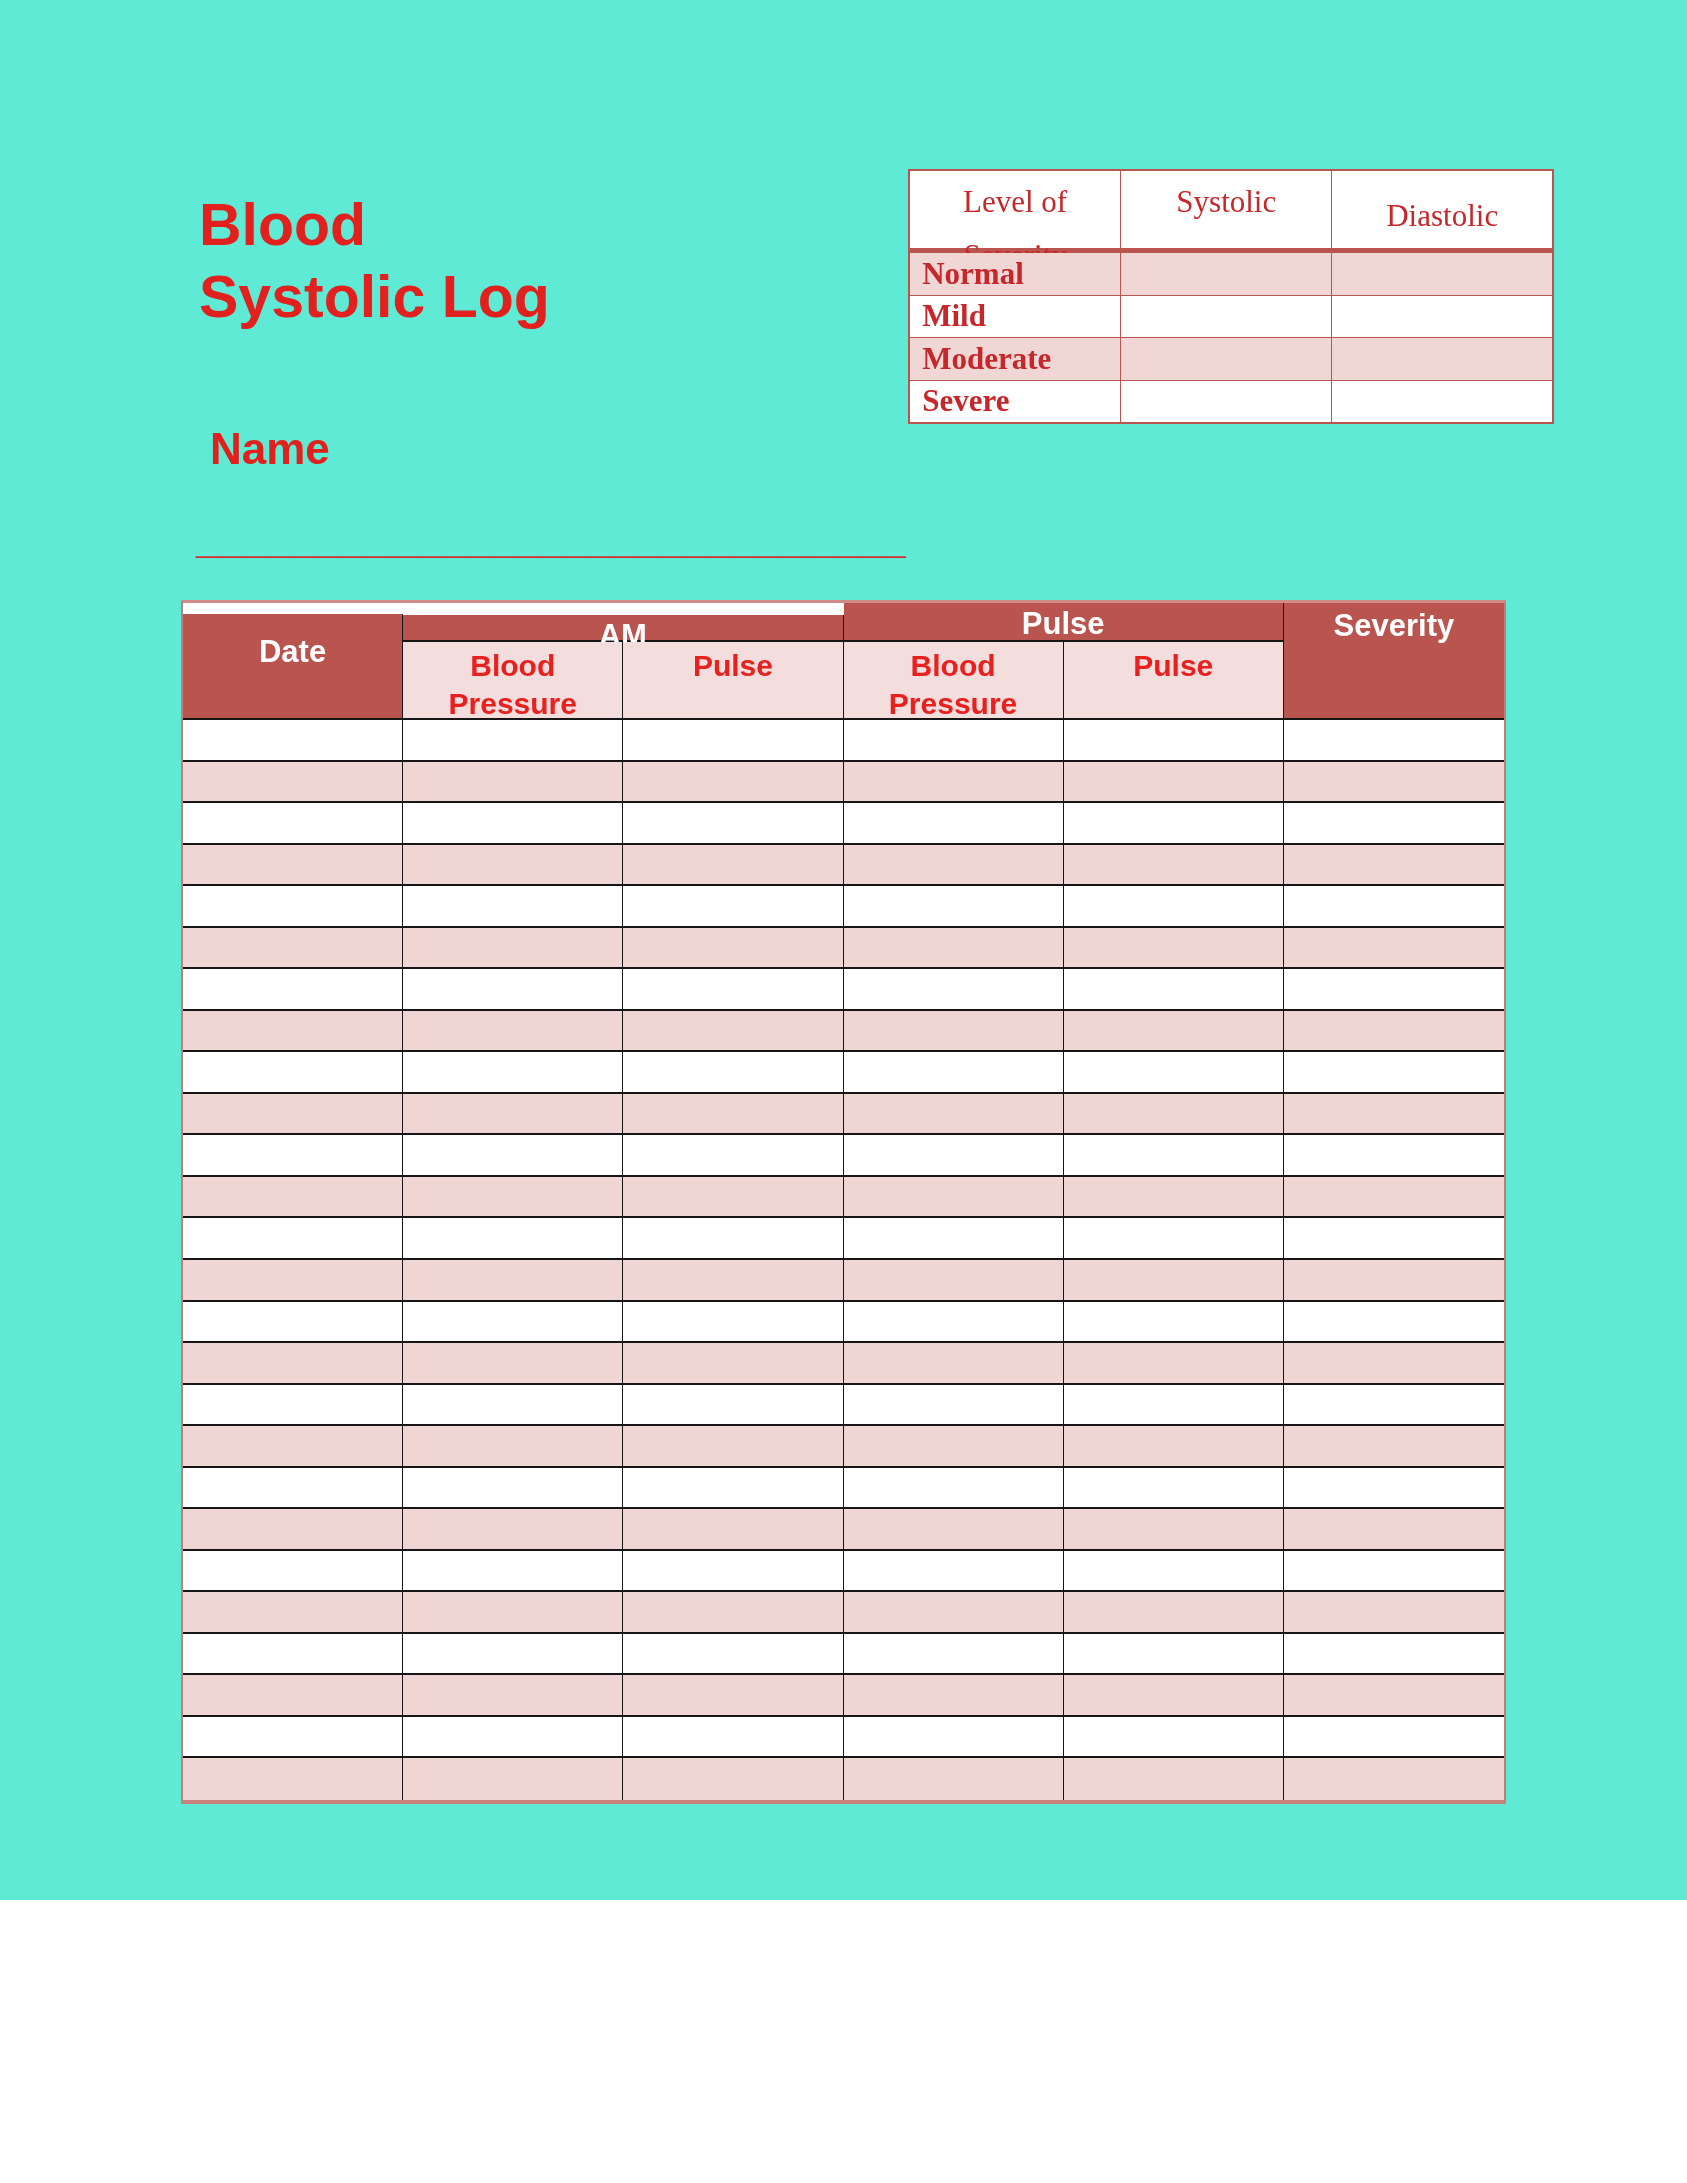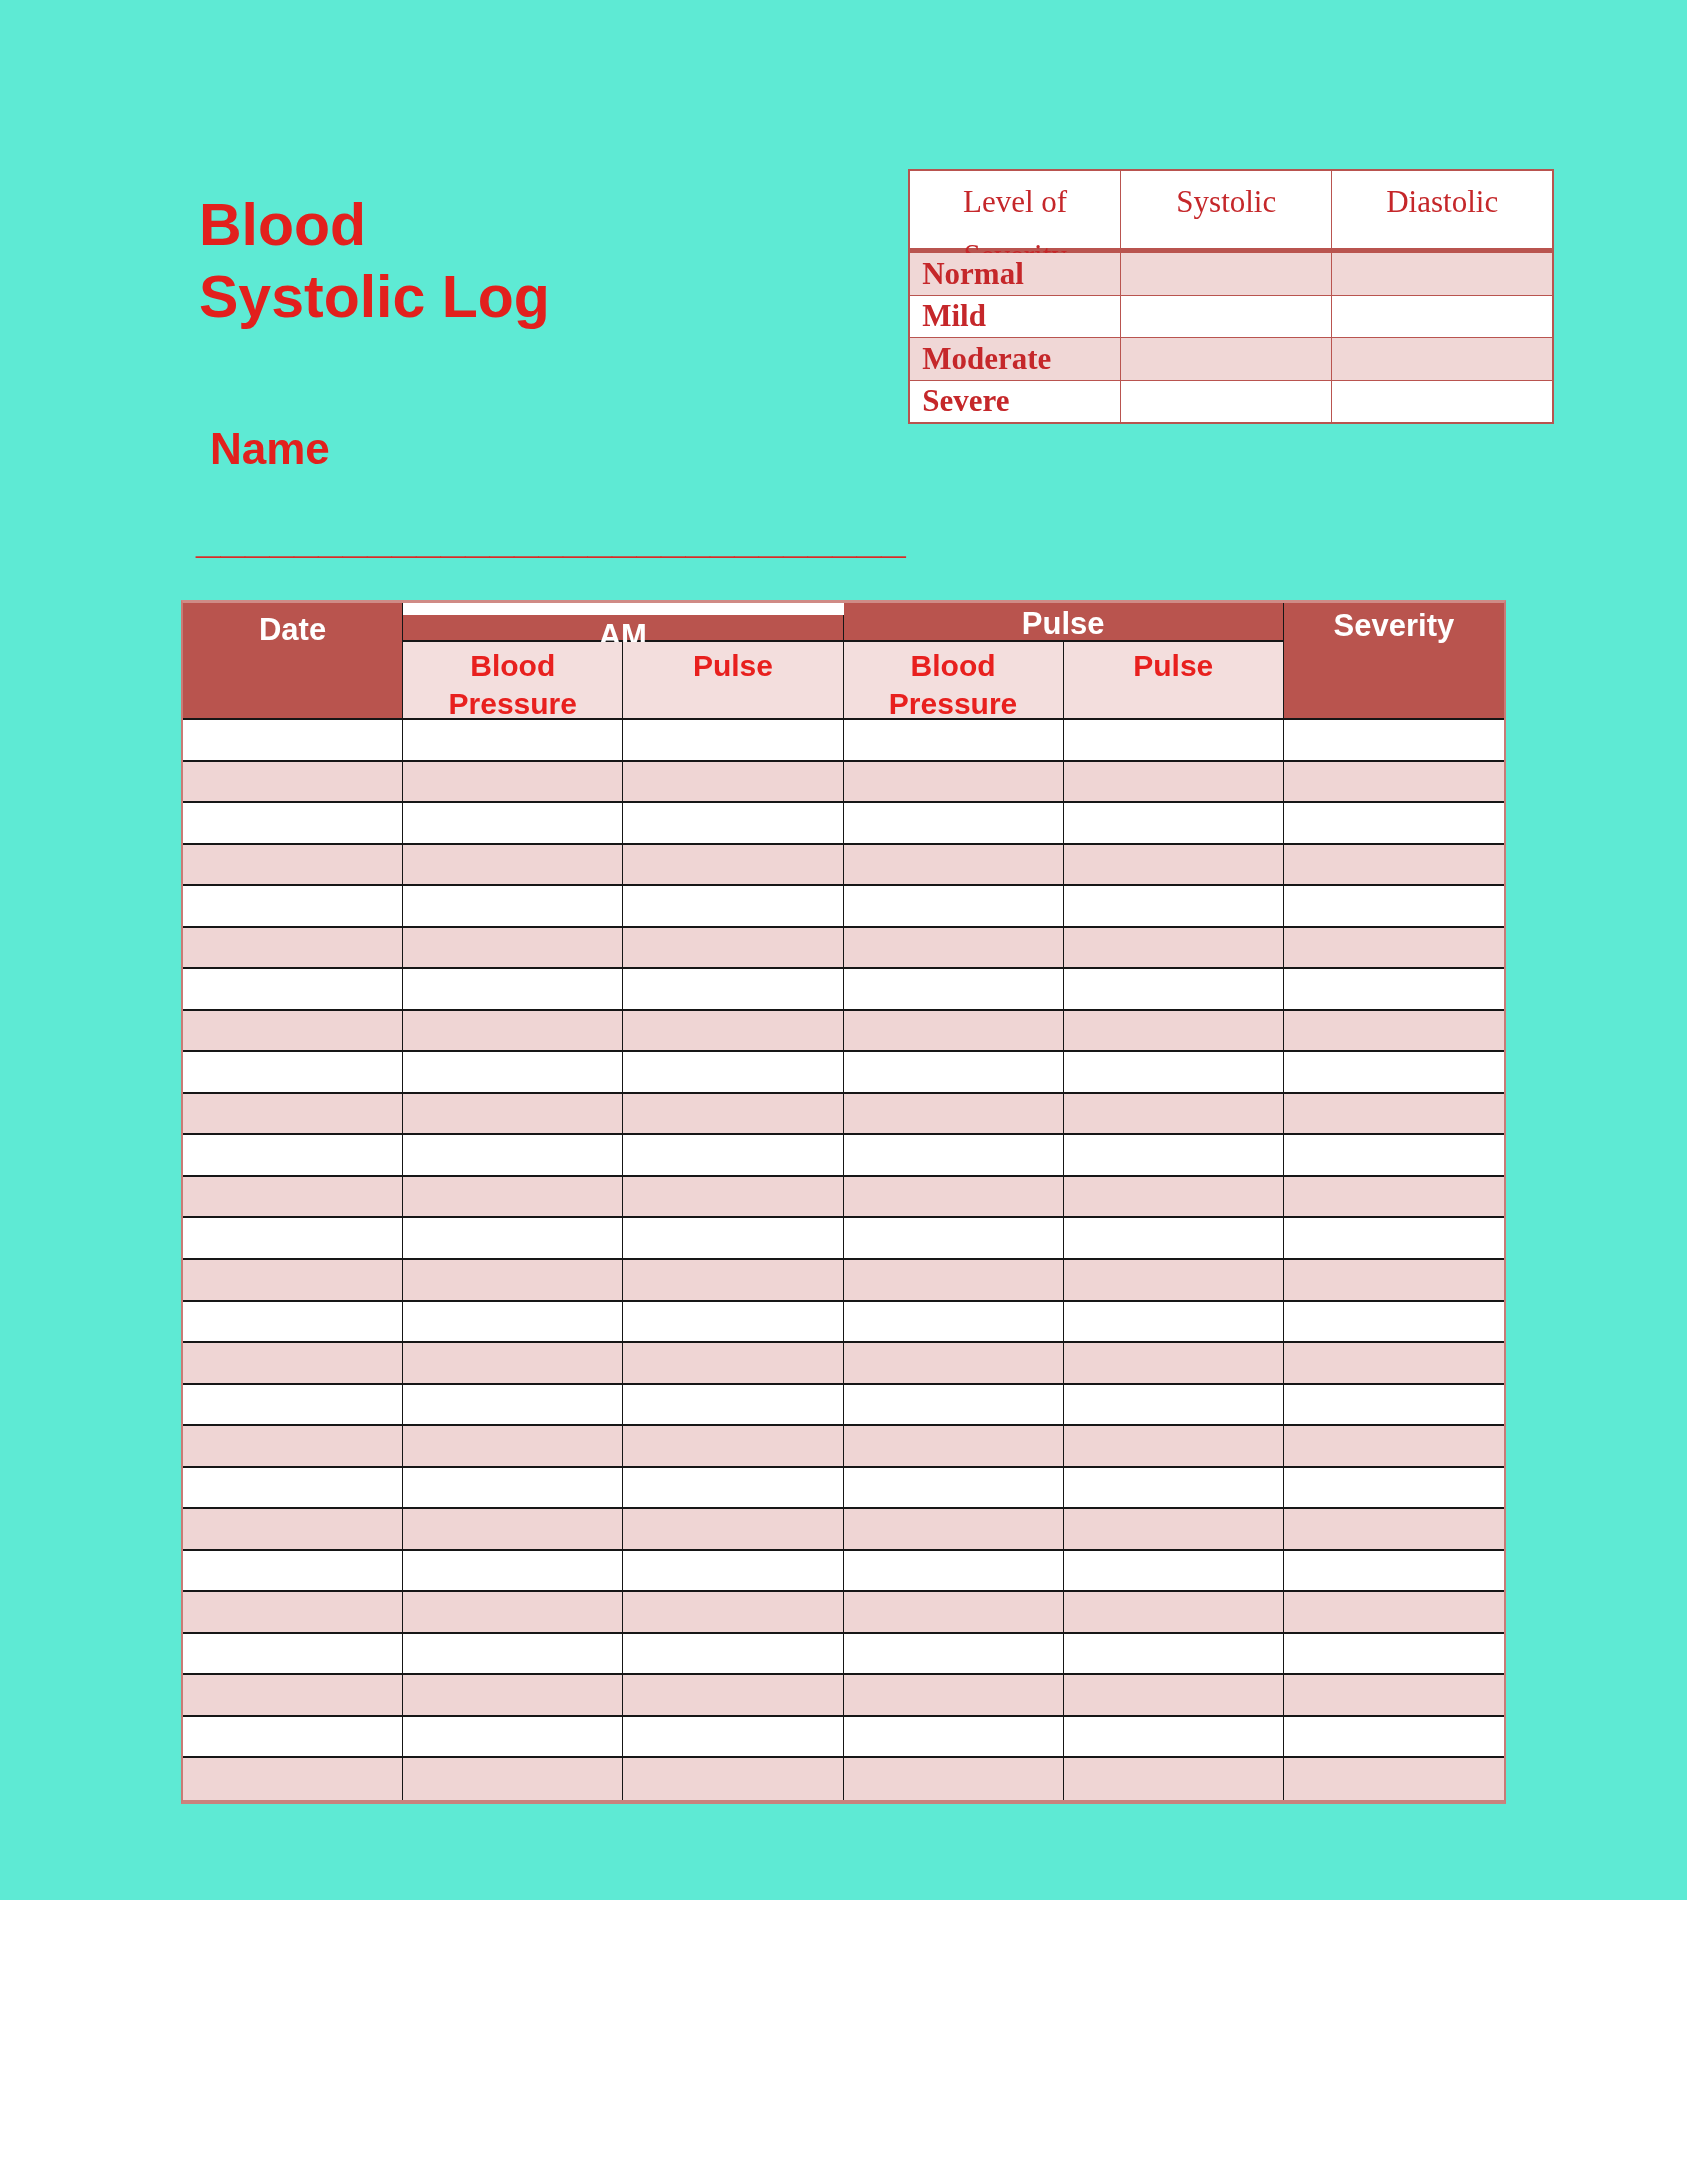--- a/index.html
+++ b/index.html
@@ -43,21 +43,21 @@
   }
   .sev-header {
     height:82px; border-bottom:5.2px solid #b9544f;
     display:grid; grid-template-columns:32.9% 32.9% 34.2%;
   }
   .sev-header > div {
     border-right:1.7px solid #b9544f;
     font-size:31px; line-height:54px;
     text-align:center; padding:3.5px 26px 0;
   }
-  .sev-header > div:last-child { border-right:none; }
+  .sev-header > div:last-child { border-right:none;margin-top:14px; }
   .sev-body { flex:1; display:flex; flex-direction:column;font-weight:bold; }
   .sev-row {
     flex:1; display:grid; grid-template-columns:32.9% 32.9% 34.2%;
     border-bottom:1.7px solid #b9544f;
   }
   .sev-row:last-child { border-bottom:none;border-radius:12px; }
   .sev-row.pink { background:#f0d7d6; }
   .sev-row > div { border-right:1.7px solid #b9544f; }
   .sev-row > div:last-child { border-right:none; }
   .sev-row .sev-label {
@@ -77,21 +77,21 @@
     background:#fff;
   }
   .log-header {
     display:grid;
     grid-template-columns:repeat(6, 1fr);
     grid-template-rows:39px 76px;
     border-bottom:2.6px solid #161616;
   }
   .hc { background:#b9544e; color:#ffffff; font-weight:700; font-size:31px;
         text-align:center; }
-  .h-date    { grid-area:1 / 1 / 3 / 2; border-right:1.7px solid #161616; padding-top:9px; }
+  .h-date    { grid-area:1 / 1 / 3 / 2; border-right:1.7px solid #161616; padding-top:20px;margin-top:11px; }
   .h-am      { grid-area:1 / 2 / 2 / 4; border-right:1.7px solid #161616; border-bottom:2.6px solid #161616; padding-top:2.6px;margin-top:12px; }
   .h-pm      { grid-area:1 / 4 / 2 / 6; border-right:1.7px solid #161616; border-bottom:2.6px solid #161616; padding-top:2.6px; }
   .h-remarks { grid-area:1 / 6 / 3 / 7; padding-top:5.2px; }
   .h-sub {
     grid-row:2; background:#f3dedd; color:#e8201e;
     font-weight:700; font-size:30px; line-height:38px;
     text-align:center; padding:5.2px 31px 0;
     border-right:1.7px solid #161616;
   }
   .h-sub.c2 { grid-column:2; } .h-sub.c3 { grid-column:3; }

